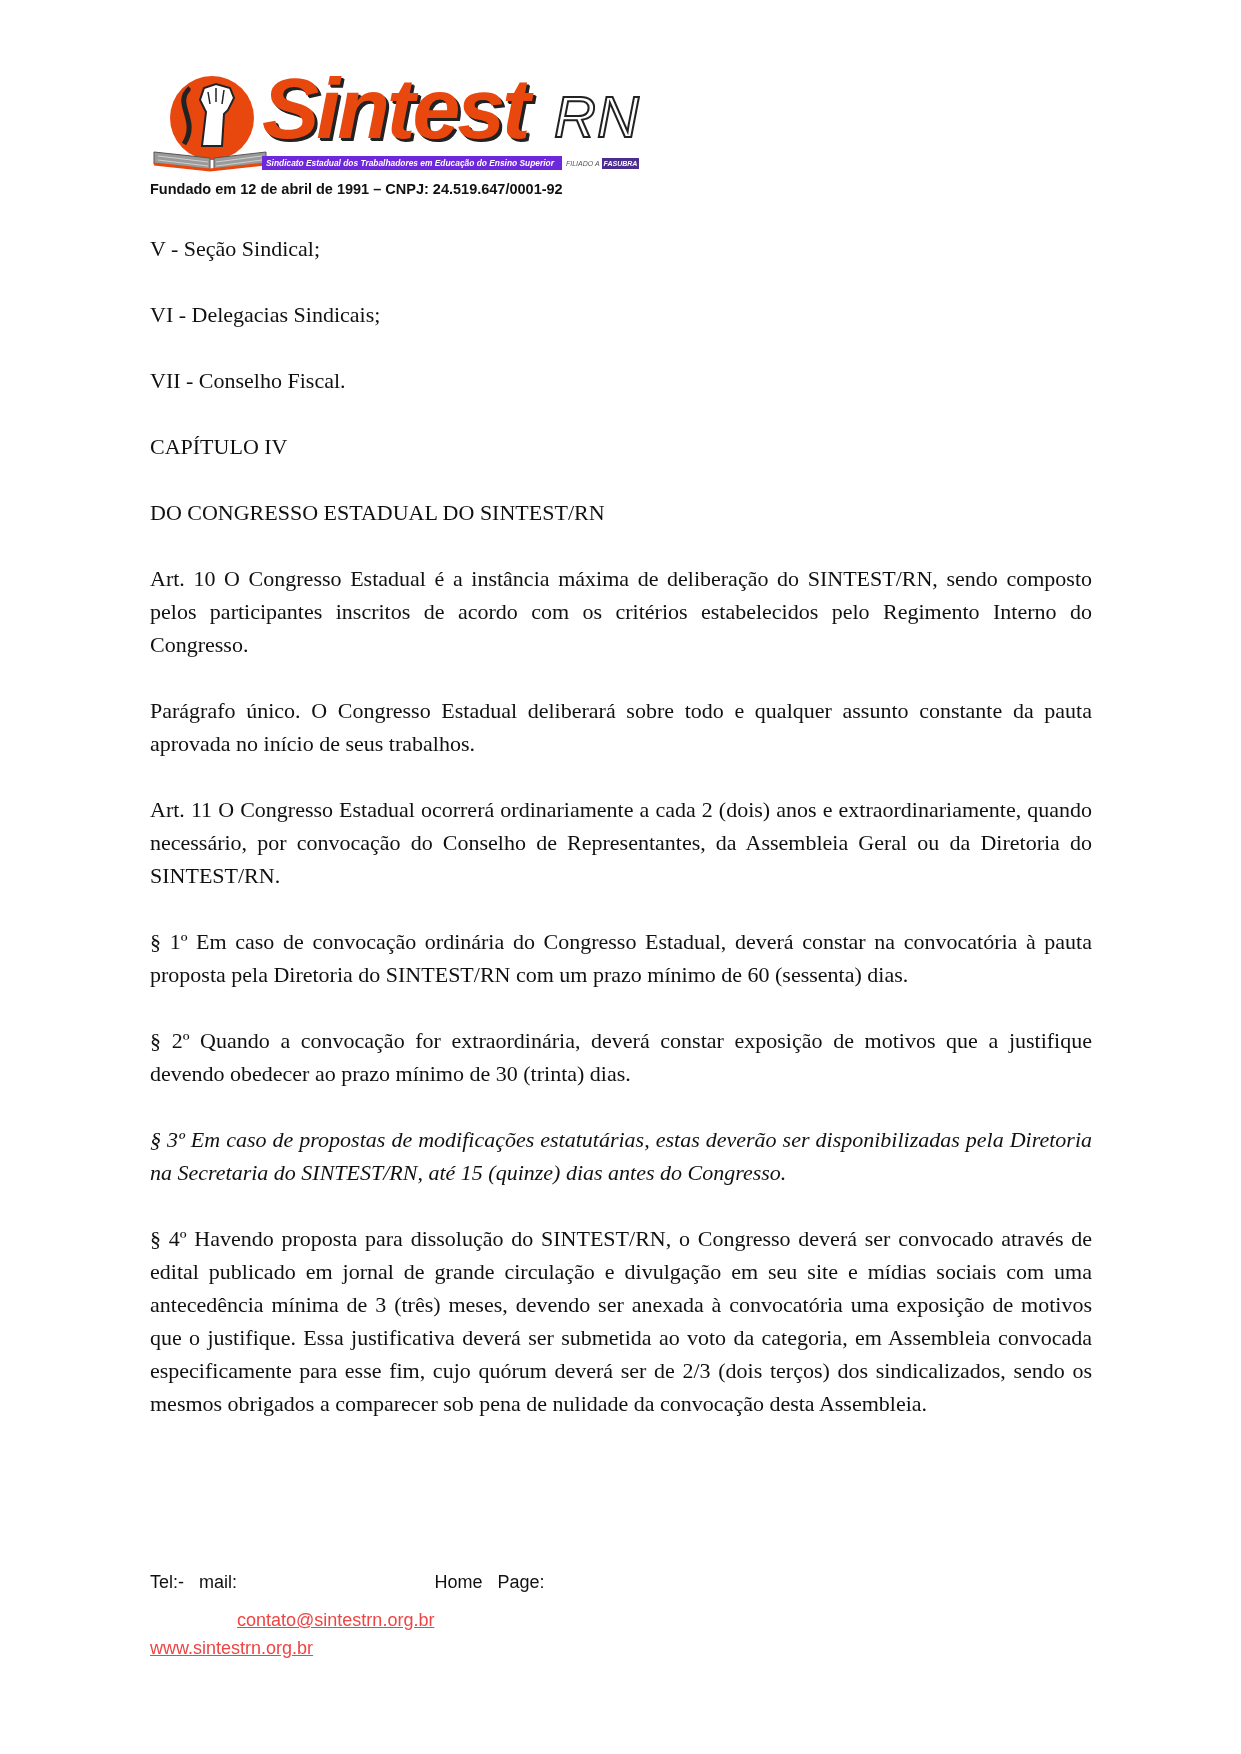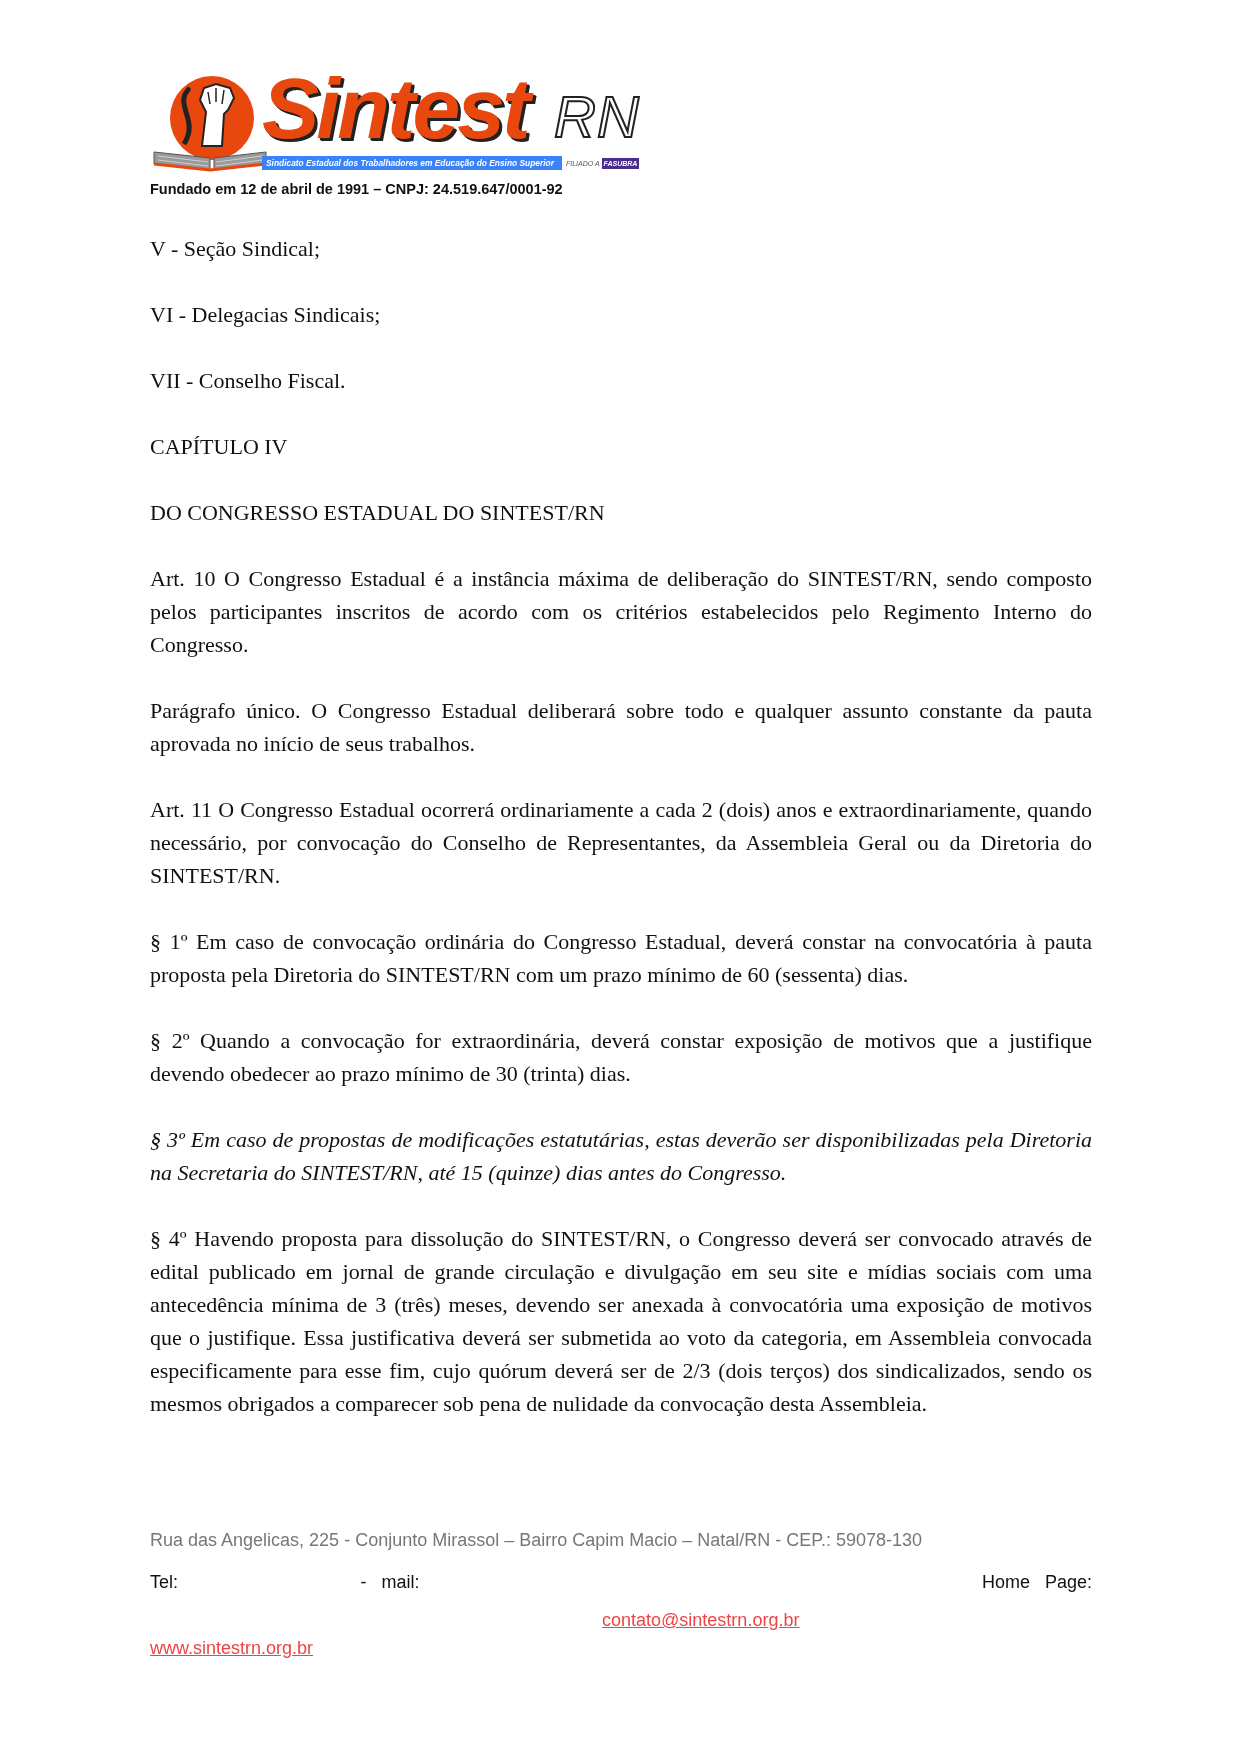--- a/index.html
+++ b/index.html
@@ -17,21 +17,21 @@
     text-shadow: 3px 3px 0 #222, 2px 2px 0 #222;
   }
   .brand-rn {
     position: absolute; left: 292px; top: 20px;
     font-family: "Liberation Sans", sans-serif; font-style: italic;
     font-size: 58px; line-height: 58px; color: #ffffff; letter-spacing: 1px;
     -webkit-text-stroke: 2px #222;
   }
   .tagline-bar {
     position: absolute; left: 112px; top: 82px; width: 300px; height: 14px;
-    background: #3b82f6; color: #fff;
+    background: #6d28d9; color: #fff;
     font-family: "Liberation Sans", sans-serif; font-style: italic; font-weight: bold;
     font-size: 8.4px; line-height: 14px; padding-left: 4px; white-space: nowrap; overflow: hidden;
     box-sizing: border-box;
   }
   .filiado {
     position: absolute; left: 416px; top: 84px;
     font-family: "Liberation Sans", sans-serif; font-style: italic;
     font-size: 7px; line-height: 11px; color: #555; white-space: nowrap;
   }
   .fasubra {
@@ -57,21 +57,21 @@
   
   .footer-addr {
     position: absolute; left: 150px; top: 1530px;
     font-family: "Liberation Sans", sans-serif; font-size: 18px; color: #777; white-space: nowrap;
   }
   .footer-contact {
     position: absolute; left: 150px; top: 1568px; width: 942px;
     font-family: "Liberation Sans", sans-serif; font-size: 18px; color: #111; line-height: 28px;
     text-align: justify; text-align-last: left;
   }
-  .footer-contact .row1 { display: flex; justify-content: space-between; white-space: nowrap; }
+  .footer-contact .row1 { display: flex; white-space: nowrap; }
   a.link { color: #ef4444; text-decoration: underline; margin-top: 38px; }
 </style>
 </head>
 <body>
 
 <div class="page">
 
   <div class="logo">
     <svg class="emblem" viewBox="0 0 120 100" width="120" height="100">
       <circle cx="62" cy="44" r="42" fill="#e8470e"></circle>
@@ -106,21 +106,20 @@
 
     <div class="para" style="top:562px;">Art. 10 O Congresso Estadual é a instância máxima de deliberação do SINTEST/RN, sendo composto pelos participantes inscritos de acordo com os critérios estabelecidos pelo Regimento Interno do Congresso.</div>
     <div class="para" style="top:694px;">Parágrafo único. O Congresso Estadual deliberará sobre todo e qualquer assunto constante da pauta aprovada no início de seus trabalhos.</div>
     <div class="para" style="top:793px;">Art. 11 O Congresso Estadual ocorrerá ordinariamente a cada 2 (dois) anos e extraordinariamente, quando necessário, por convocação do Conselho de Representantes, da Assembleia Geral ou da Diretoria do SINTEST/RN.</div>
     <div class="para" style="top:925px;">§ 1º Em caso de convocação ordinária do Congresso Estadual, deverá constar na convocatória à pauta proposta pela Diretoria do SINTEST/RN com um prazo mínimo de 60 (sessenta) dias.</div>
     <div class="para" style="top:1024px;">§ 2º Quando a convocação for extraordinária, deverá constar exposição de motivos que a justifique devendo obedecer ao prazo mínimo de 30 (trinta) dias.</div>
     <div class="para" style="top:1123px;font-style:italic;">§ 3º Em caso de propostas de modificações estatutárias, estas deverão ser disponibilizadas pela Diretoria na Secretaria do SINTEST/RN, até 15 (quinze) dias antes do Congresso.</div>
     <div class="para" style="top:1222px;">§ 4º Havendo proposta para dissolução do SINTEST/RN, o Congresso deverá ser convocado através de edital publicado em jornal de grande circulação e divulgação em seu site e mídias sociais com uma antecedência mínima de 3 (três) meses, devendo ser anexada à convocatória uma exposição de motivos que o justifique. Essa justificativa deverá ser submetida ao voto da categoria, em Assembleia convocada especificamente para esse fim, cujo quórum deverá ser de 2/3 (dois terços) dos sindicalizados, sendo os mesmos obrigados a comparecer sob pena de nulidade da convocação desta Assembleia.</div>
   </div>
 
-  <div class="footer-addr">Rua das Angelicas, 225 - Conjunto Mirassol – Bairro  Capim Macio – Natal/RN - CEP.: 59078-130</div>
   <div class="footer-contact">
     <div class="row1">
       <span>Tel:</span>
       <span style="white-space:pre;">-   mail:</span>
       <a class="link">contato@sintestrn.org.br</a>
       <span style="white-space:pre;">Home   Page:</span>
     </div>
     <div>
       <a class="link">www.sintestrn.org.br</a>
     </div>

